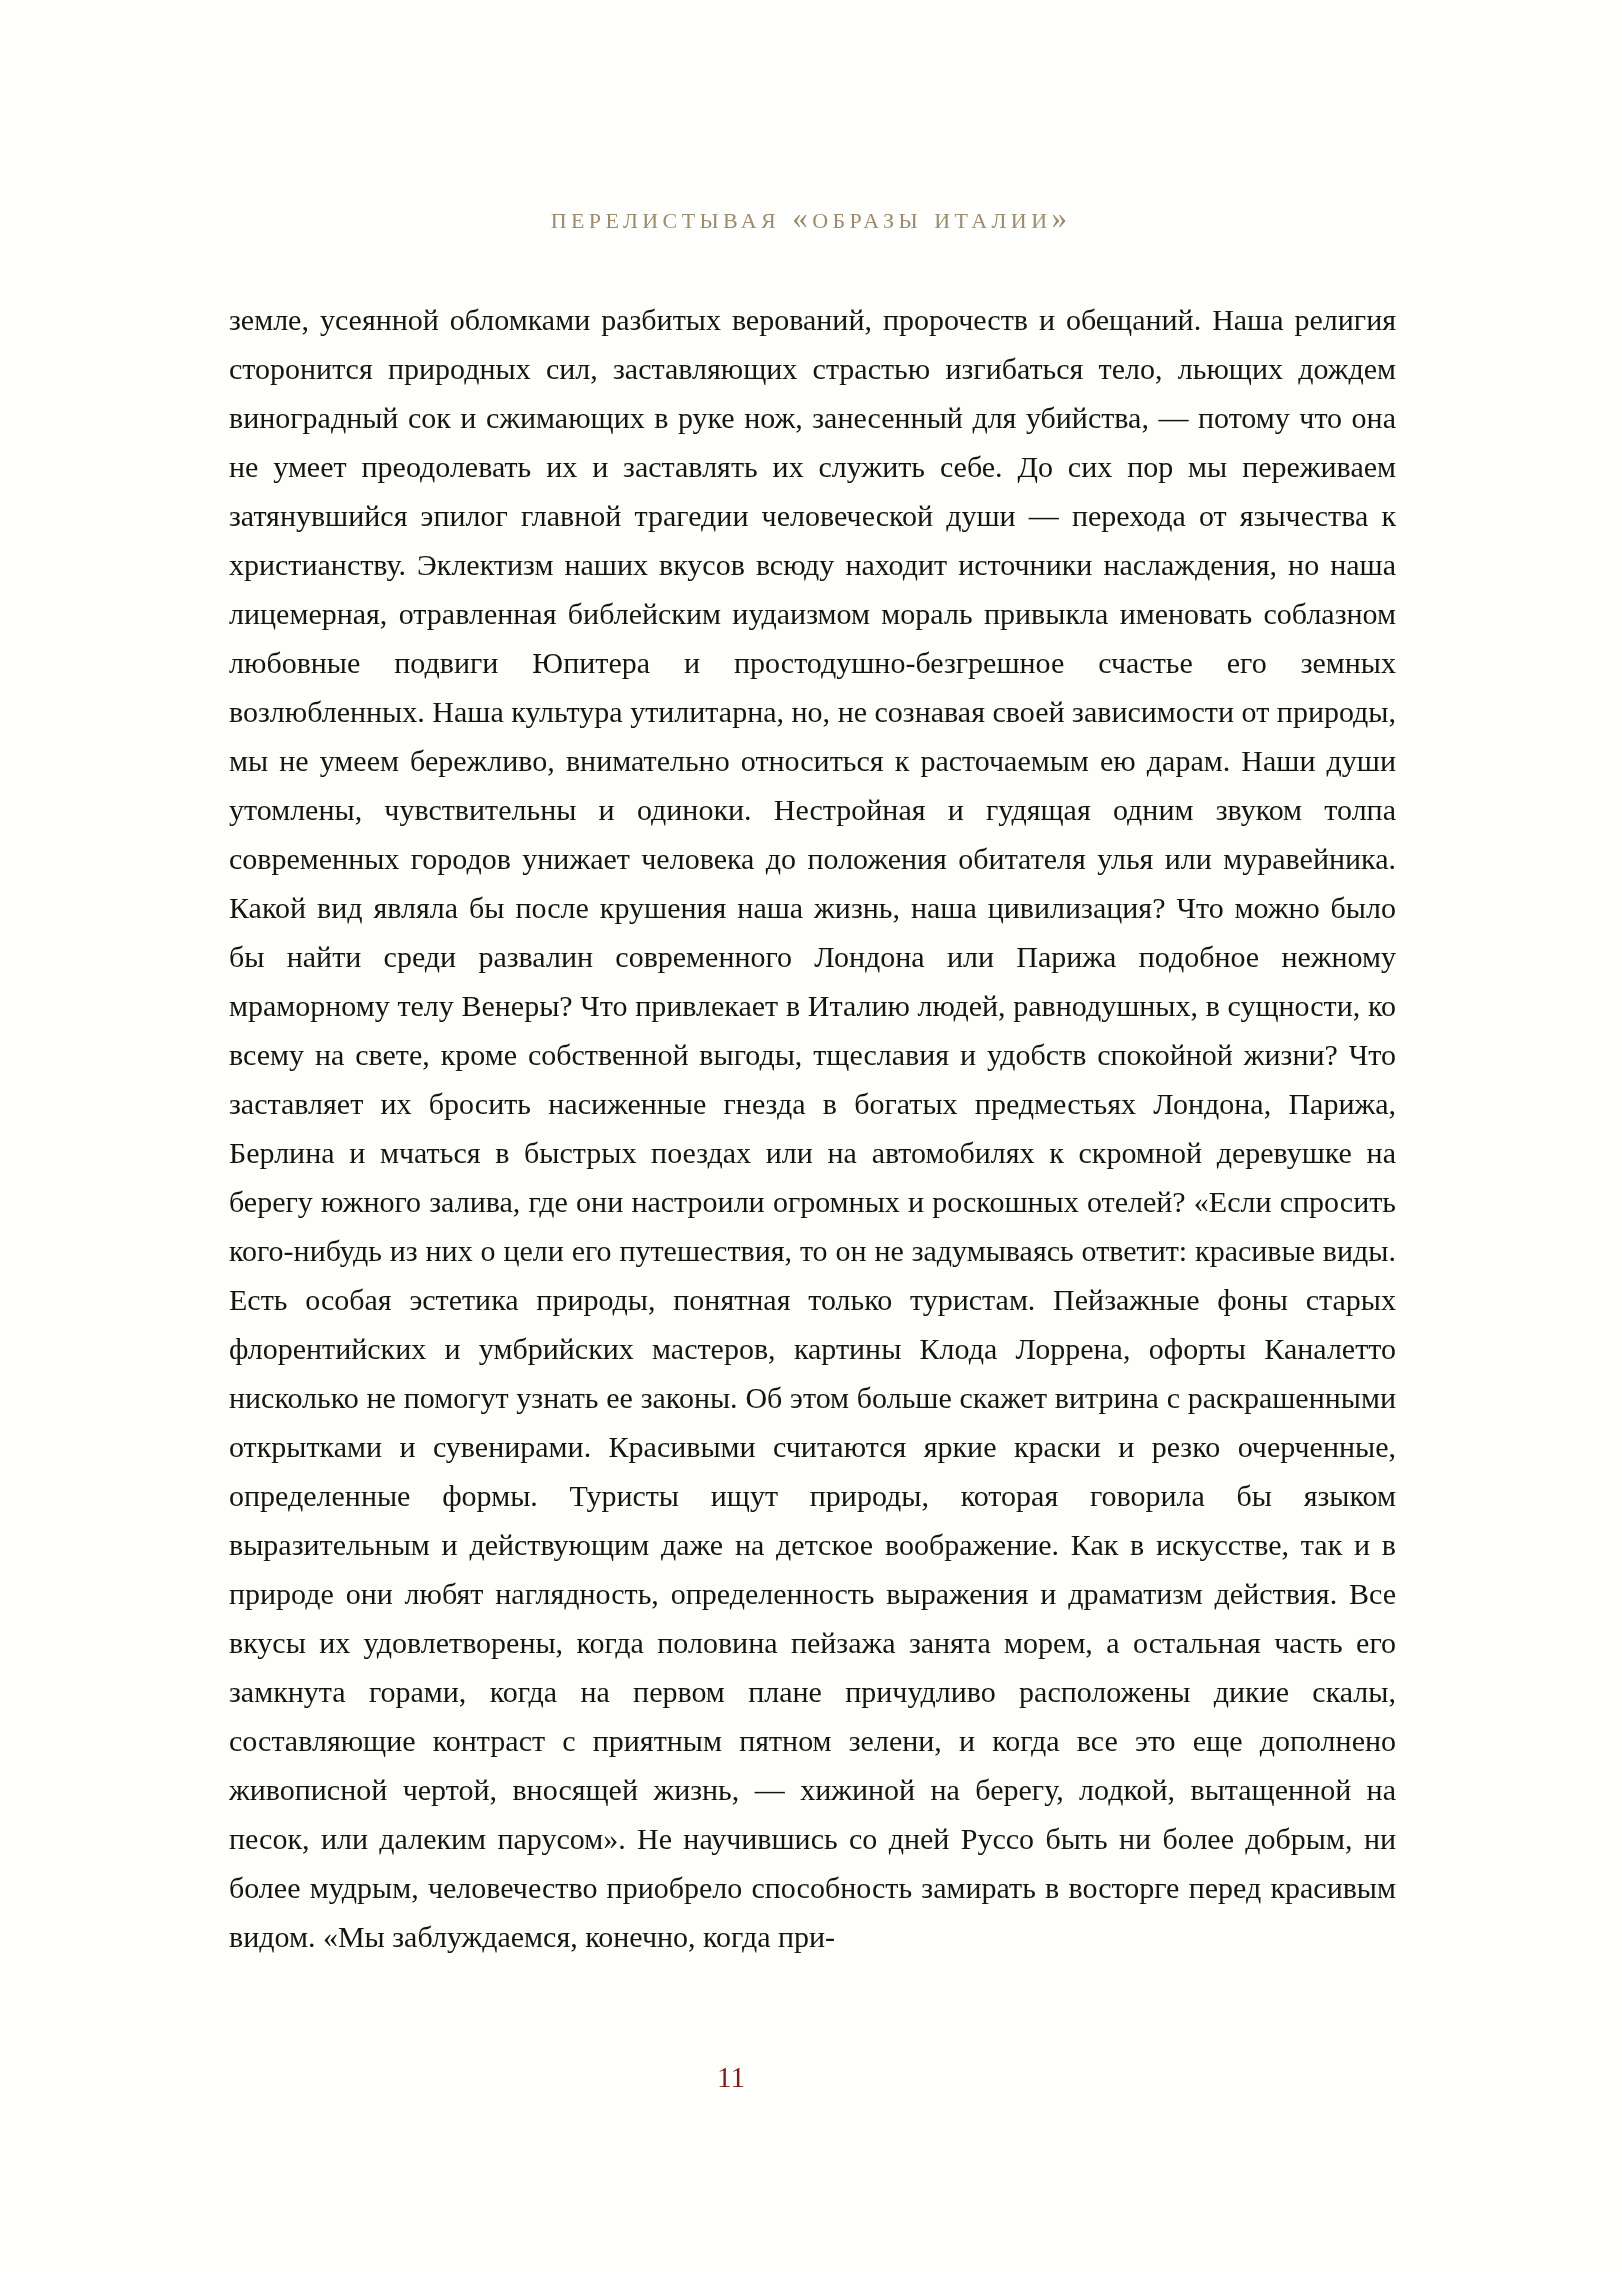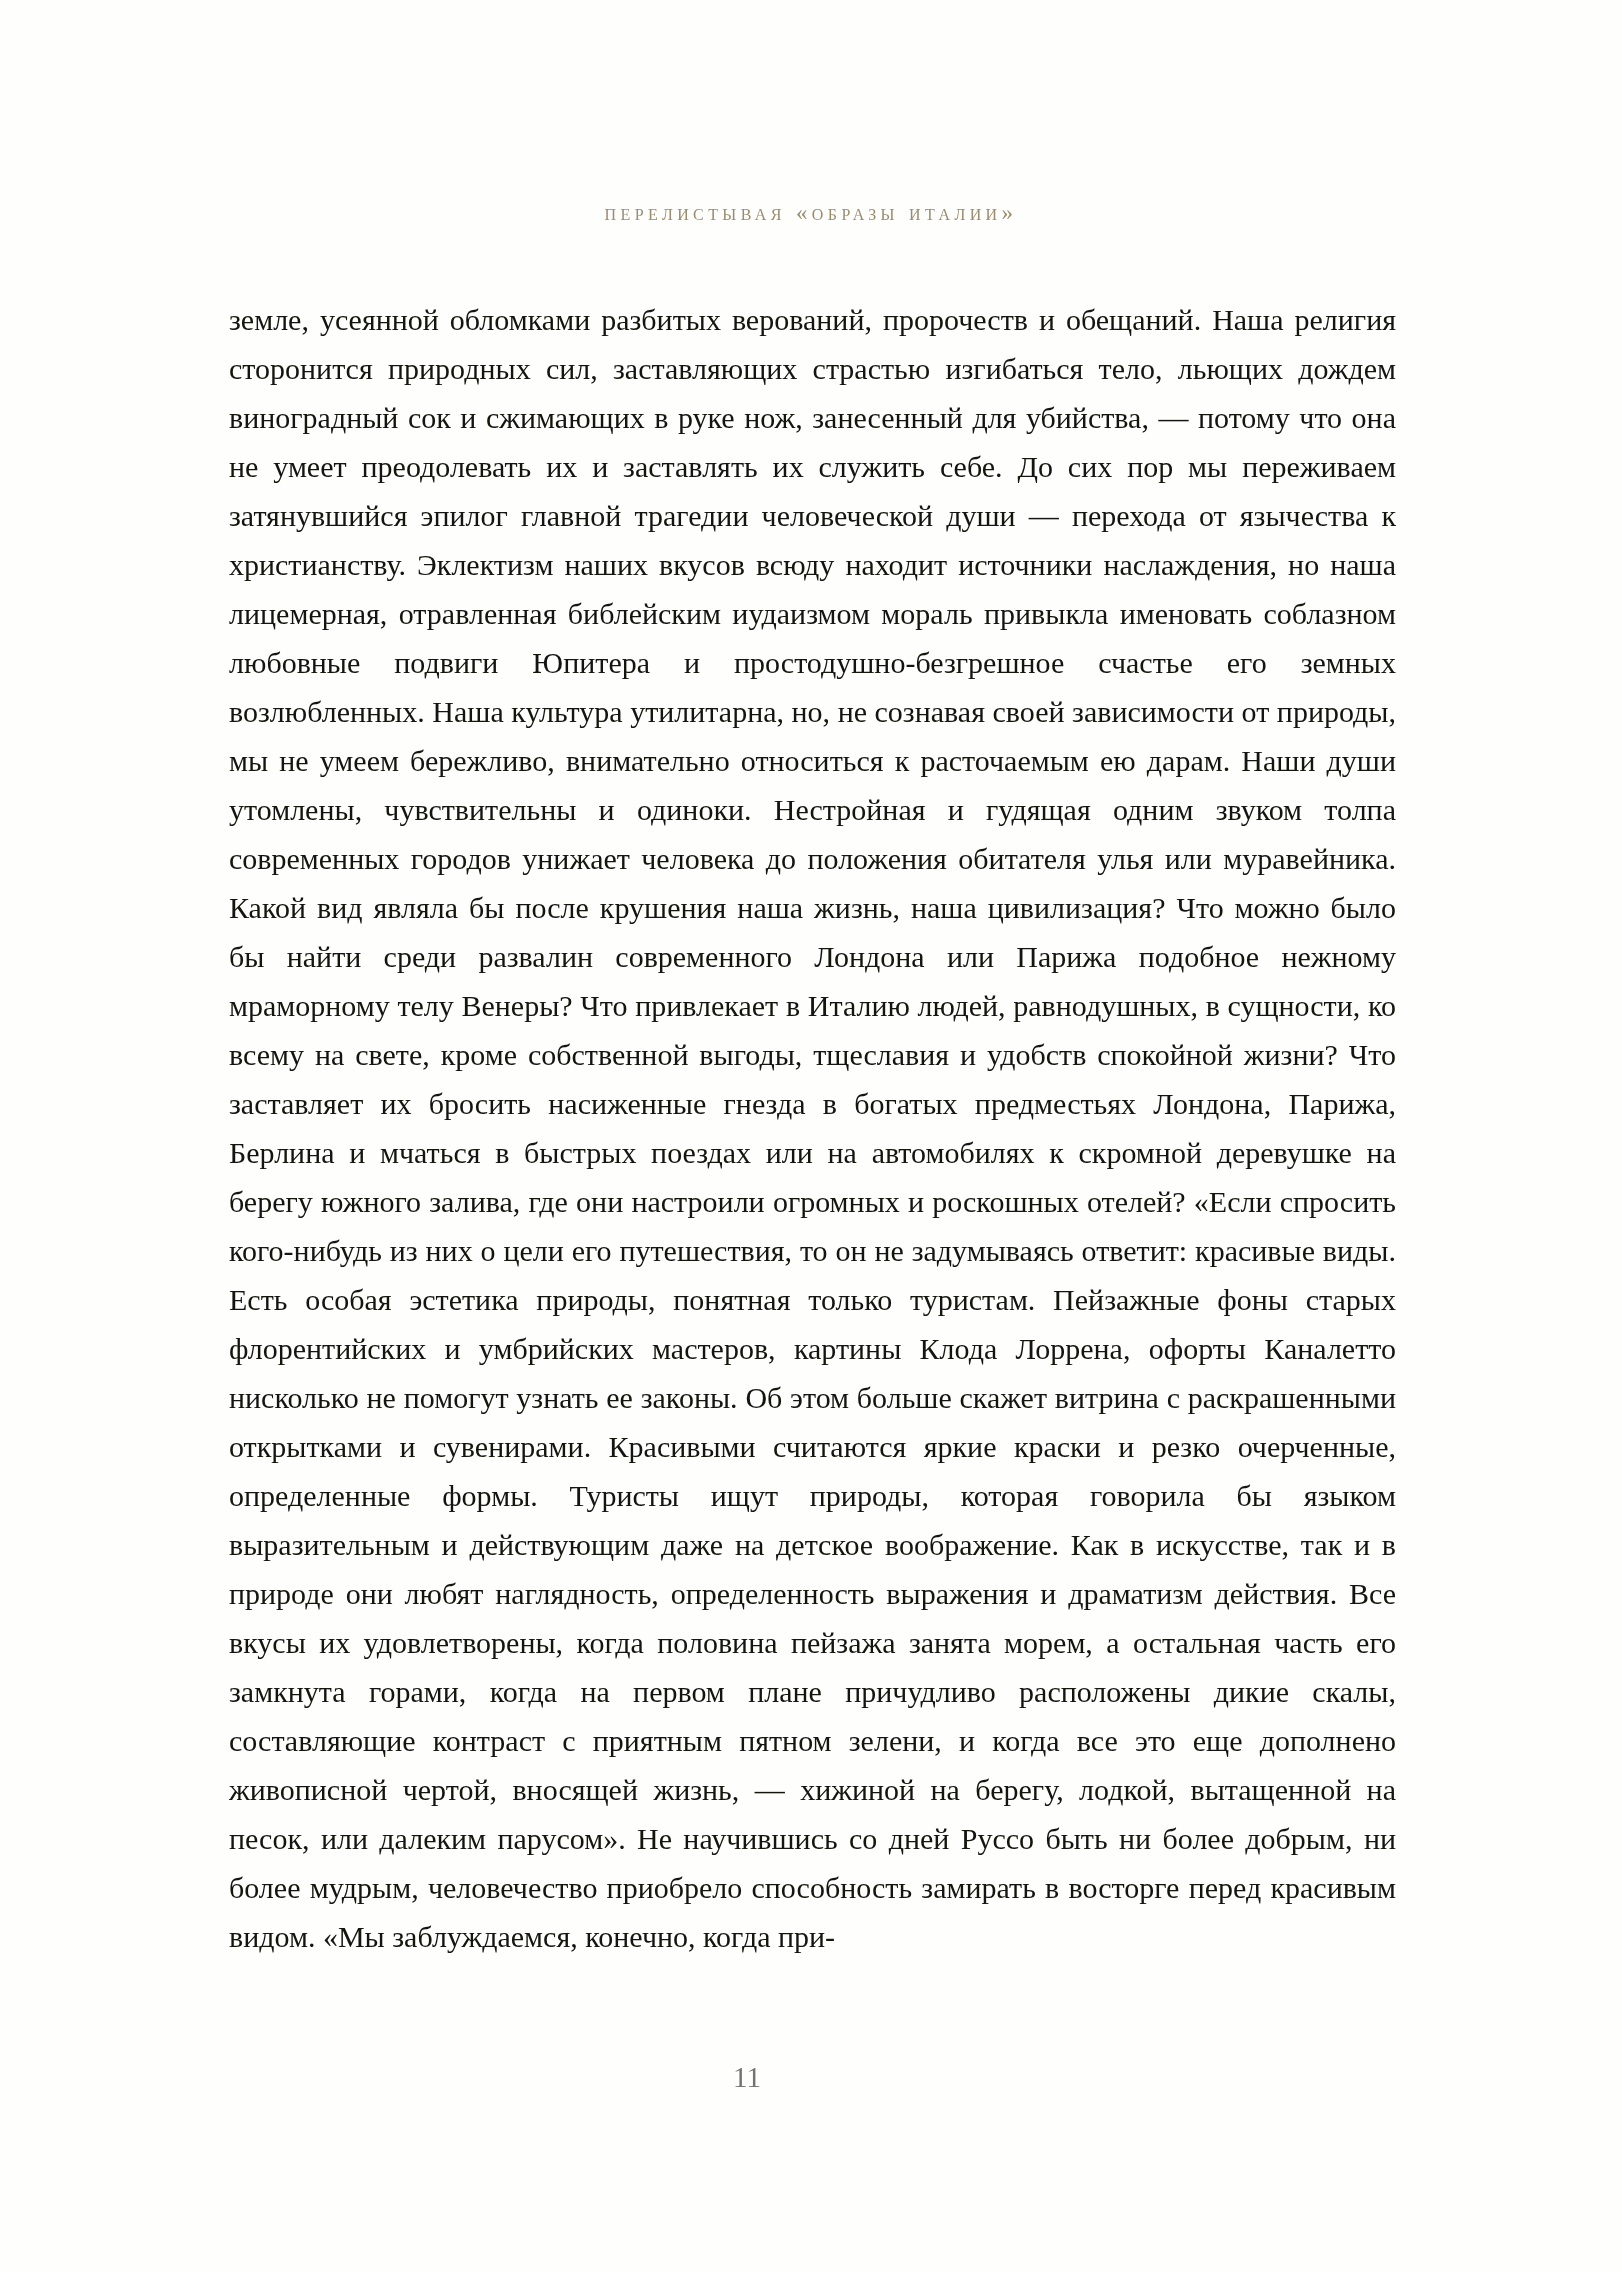--- a/index.html
+++ b/index.html
@@ -22,21 +22,21 @@
     width: 1622px;
     height: 2273px;
     background: #fefefd;
   }
   .running-head {
     position: absolute;
     left: 0;
     top: 200px;
     width: 1622px;
     text-align: center;
-    font-size: 23px;
+    font-size: 31px;
     letter-spacing: 4.4px;
     color: #9b8c6e;
     font-variant: small-caps;
     text-transform: lowercase;
     font-family: "Liberation Serif", "DejaVu Serif", serif;
   }
   .running-head .rh-inner {
     display: inline-block;
     font-variant: small-caps;
   }
@@ -57,23 +57,22 @@
     margin: 16px;
     text-indent: 0;
   }
   .folio {
     position: absolute;
     left: 0;
     top: 2061px;
     width: 1462px;
     text-align: center;
     font-size: 29px;
-    color: #737373;
+    color: #7f1d1d;
     font-family: "Liberation Serif", "DejaVu Serif", serif;
-    margin-left: 16px;
   }
 </style>
 </head>
 <body>
 
 <div class="page">
 
   <div class="running-head">
     <span class="rh-inner">Перелистывая «Образы Италии»</span>
   </div>

